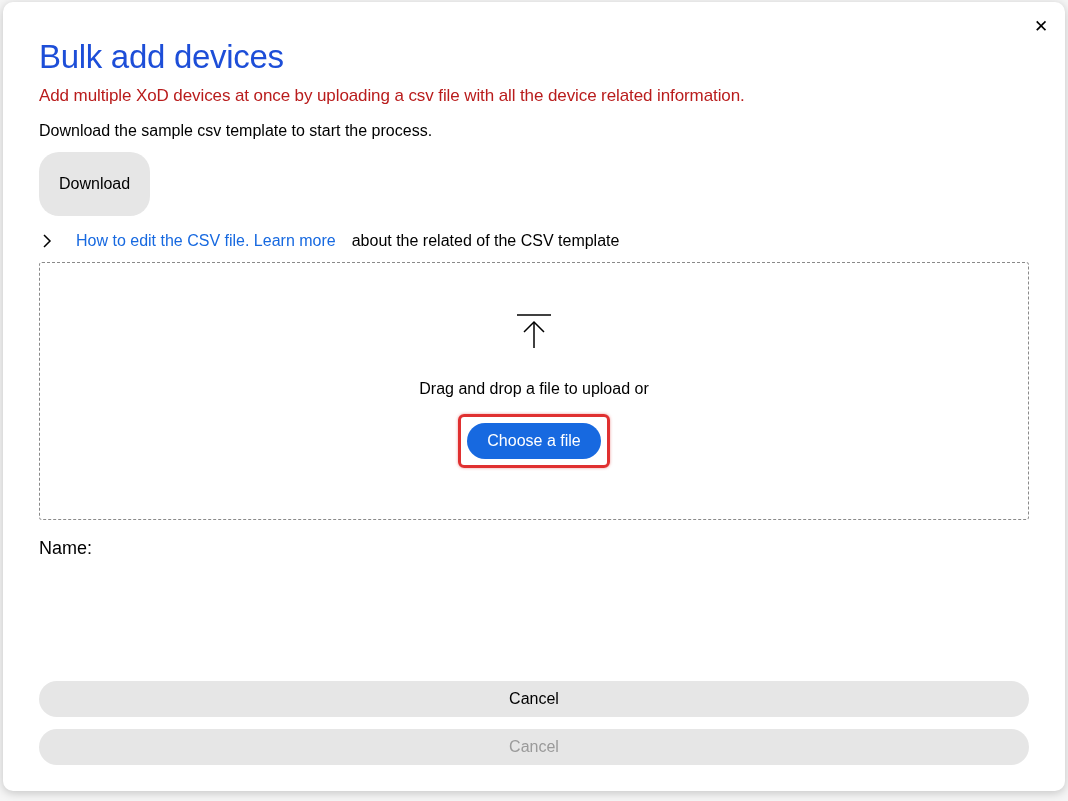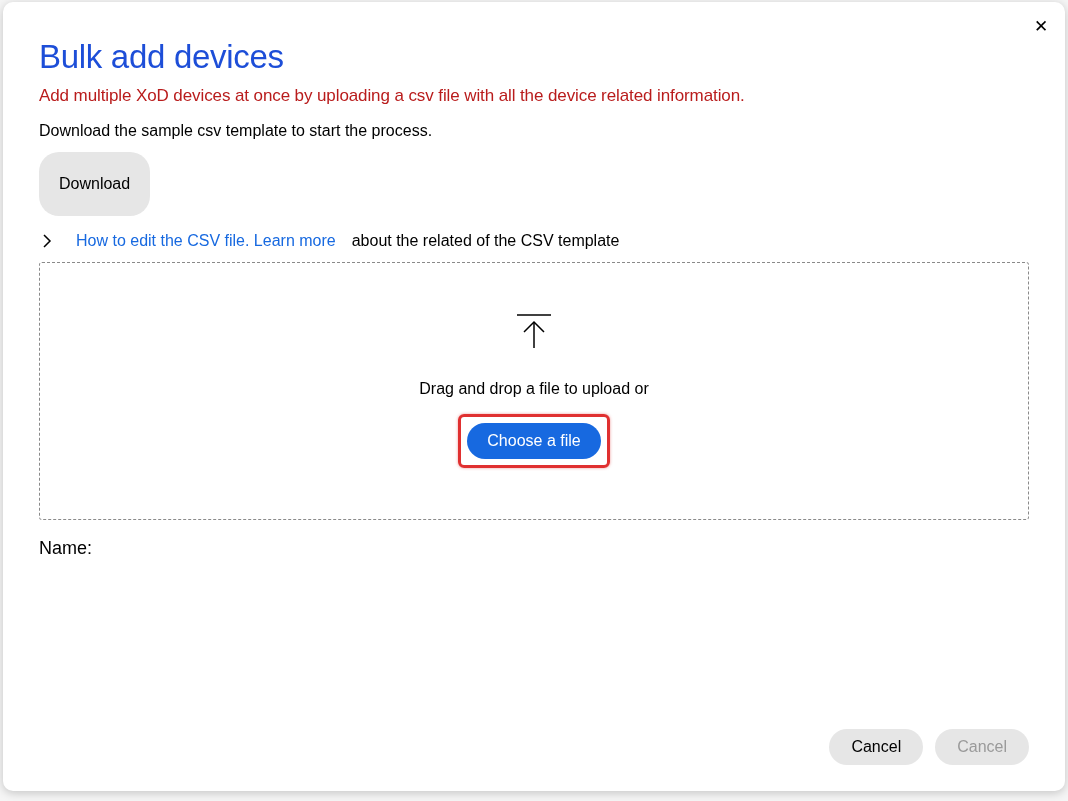--- a/index.html
+++ b/index.html
@@ -133,20 +133,21 @@
     .name-label {
       font-size: 18px;
       color: #000;
       margin-top: 8px;
     }
     .footer {
       display: flex;
       justify-content: flex-end;
       gap: 12px;
       padding: 0 36px 26px 36px;
+      flex-direction: column;
     }
     .cancel-btn {
       background: #e6e6e6;
       border: none;
       border-radius: 20px;
       padding: 9px 22px;
       font-size: 16px;
       color: #000;
       cursor: pointer;
     }

